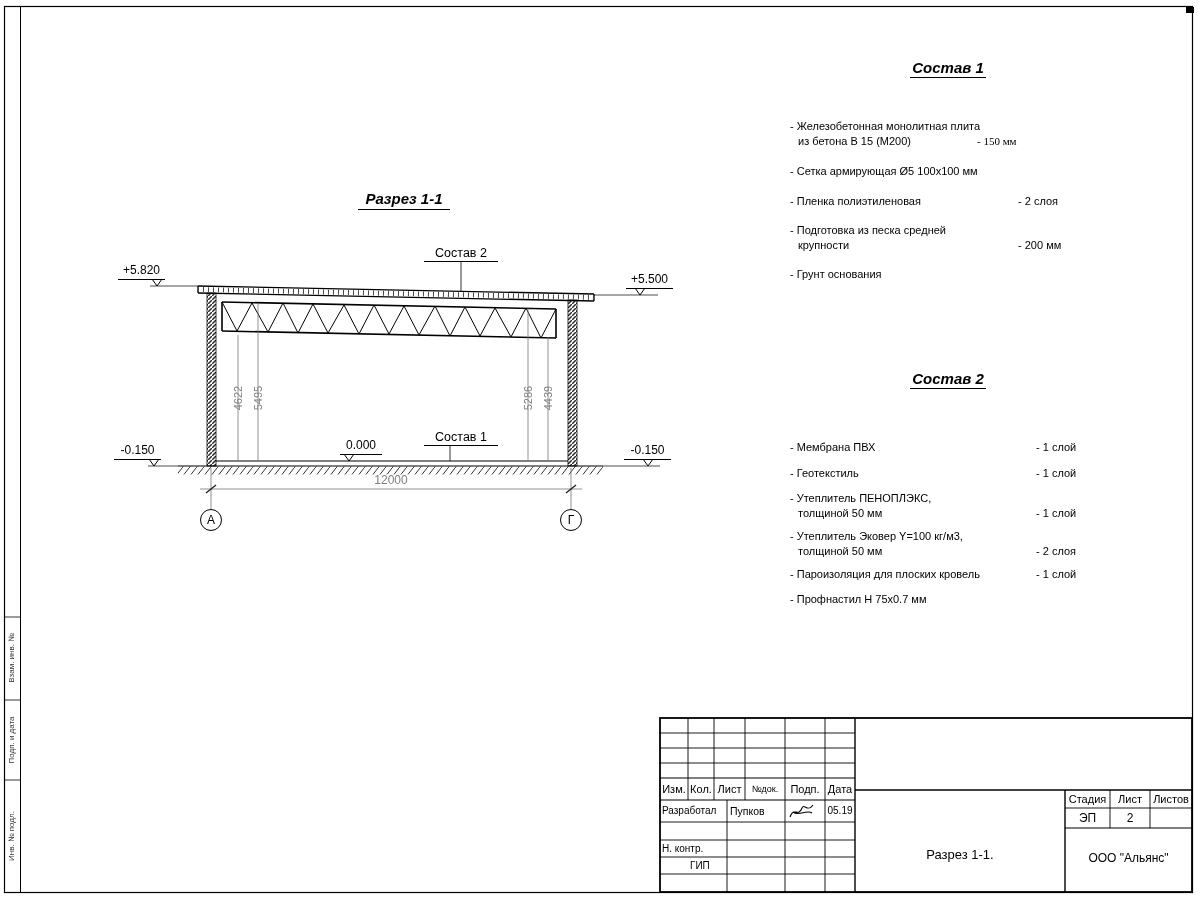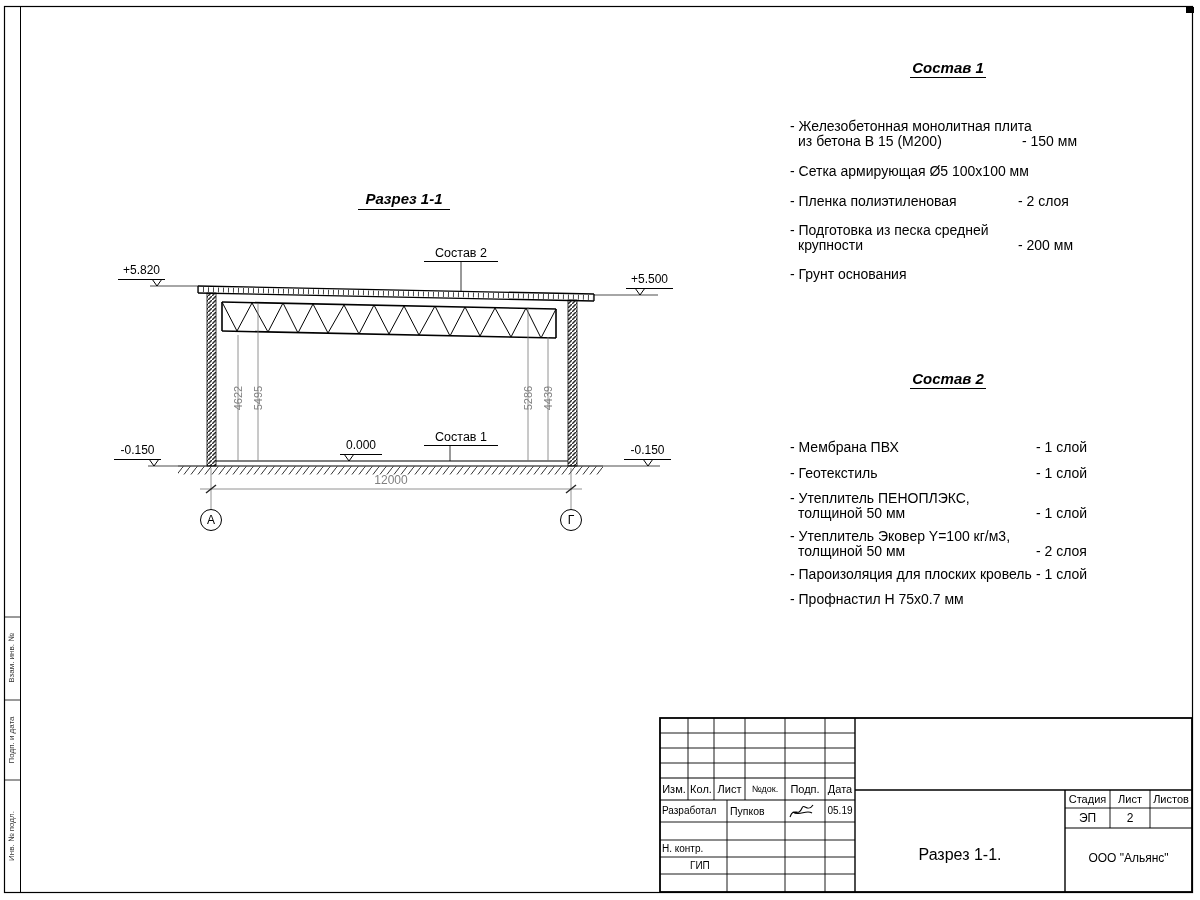--- a/index.html
+++ b/index.html
@@ -6,21 +6,21 @@
   html,body { background:#e8e8e8; }
   .sheet { position:relative; width:1200px; height:900px; background:#ffffff;
            font-family:"Liberation Sans", sans-serif; color:#000; overflow:hidden; }
   .gfx { position:absolute; left:0; top:0; }
   .txt { position:absolute; white-space:nowrap; font-size:12px; line-height:1.15; }
   .und { border-bottom:1px solid #000; padding-bottom:1px; }
   .it  { font-style:italic; font-weight:600; }
   .ctr { text-align:center; }
   .dim { color:#808080; }
   .rot { transform:rotate(-90deg); transform-origin:50% 50%; }
-  .list { font-size:14px; line-height:15px; }
+  .list { font-size:11px; line-height:15px; }
   .l2 { margin-left:8px; }
   .axis-circle { position:absolute; width:22px; height:22px; border:1.2px solid #000;
                  border-radius:50%; text-align:center; line-height:20px; font-size:12px; }
   .tb { position:absolute; overflow:hidden; }
   .mlab { position:absolute; width:80px; height:14px; line-height:14px; font-size:8px;
           text-align:center; transform:rotate(-90deg); transform-origin:50% 50%; color:#333; }
 </style>
 </head>
 <body>
 
@@ -149,21 +149,21 @@
 
   <div class="axis-circle" style="left:200px; top:509px;">А</div>
   <div class="axis-circle" style="left:560px; top:509px;">Г</div>
 
   <div class="txt it ctr und" style="left:910px; top:59px; width:76px; font-size:15px;">Состав 1</div>
 
   <div class="txt list" style="left:790px; top:119px;">
     <div>- Железобетонная  монолитная плита</div>
     <div class="l2">из бетона В 15 (М200)</div>
   </div>
-  <div class="txt list" style="left:1022px; top:134px;">- 150 мм</div>
+  <div class="txt list" style="left:977px; top:134px;font-family:Liberation Serif, serif;">- 150 мм</div>
 
   <div class="txt list" style="left:790px; top:164px;">
     <div>- Сетка армирующая Ø5 100х100 мм</div>
   </div>
 
   <div class="txt list" style="left:790px; top:194px;">
     <div>- Пленка полиэтиленовая</div>
   </div>
   <div class="txt list" style="left:1018px; top:194px;">- 2 слоя</div>
 
@@ -223,20 +223,20 @@
   <div class="tb ctr" style="left:825px; top:800px; width:30px; height:22px; line-height:22px; font-size:10px;">05.19</div>
   <div class="tb" style="left:662px; top:840px; width:64px; height:29px; line-height:17px; font-size:10px;">Н. контр.</div>
   <div class="tb" style="left:662px; top:857px; width:64px; height:17px; line-height:17px; font-size:10px;margin-left:28px;">ГИП</div>
 
   <div class="tb ctr" style="left:1065px; top:790px; width:45px; height:18px; line-height:18px; font-size:11px;">Стадия</div>
   <div class="tb ctr" style="left:1110px; top:790px; width:40px; height:18px; line-height:18px; font-size:11px;">Лист</div>
   <div class="tb ctr" style="left:1150px; top:790px; width:42px; height:18px; line-height:18px; font-size:11px;">Листов</div>
   <div class="tb ctr" style="left:1065px; top:808px; width:45px; height:20px; line-height:20px; font-size:12px;">ЭП</div>
   <div class="tb ctr" style="left:1110px; top:808px; width:40px; height:20px; line-height:20px; font-size:12px;">2</div>
 
-  <div class="tb ctr" style="left:855px; top:845px; width:210px; height:20px; line-height:20px; font-size:16px;">Разрез 1-1.</div>
+  <div class="tb ctr" style="left:855px; top:845px; width:210px; height:20px; line-height:20px; font-size:13px;">Разрез 1-1.</div>
   <div class="tb ctr" style="left:1065px; top:850px; width:127px; height:16px; line-height:16px; font-size:12px;">ООО "Альянс"</div>
 
   <div class="mlab" style="left:-28px; top:651px;">Взам. инв. №</div>
   <div class="mlab" style="left:-28px; top:733px;">Подп. и дата</div>
   <div class="mlab" style="left:-28px; top:829px;">Инв. № подл.</div>
 
 </div>
 
 </body></html>

